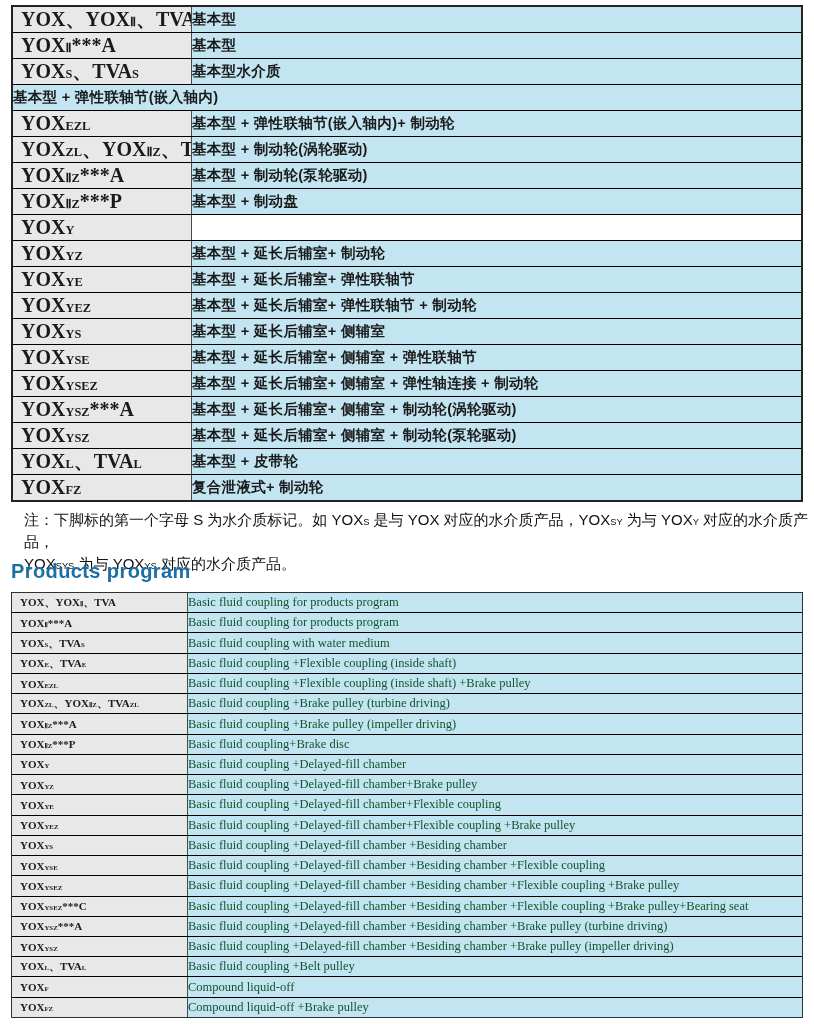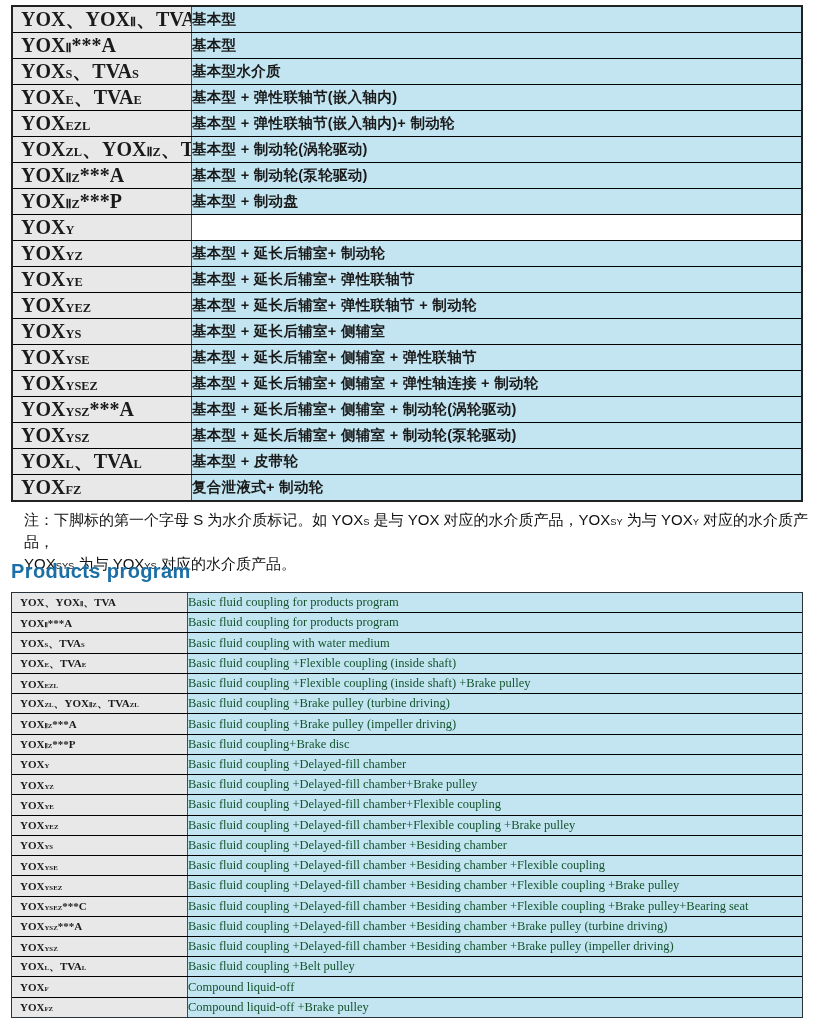--- a/index.html
+++ b/index.html
@@ -59,23 +59,20 @@
       </div>
       <div class="trow">
         <div class="cell cmodel">
           <span class="model-text">YOX<sub class="ss">S</sub>、TVA<sub class="ss">S</sub></span>
         </div>
         <div class="cell cdesc">
           <span class="desc-text">基本型水介质</span>
         </div>
       </div>
       <div class="trow">
-        <div class="cell cmodel">
-          <span class="model-text">YOX<sub class="ss">E</sub>、TVA<sub class="ss">E</sub></span>
-        </div>
         <div class="cell cdesc">
           <span class="desc-text">基本型 + 弹性联轴节(嵌入轴内)</span>
         </div>
       </div>
       <div class="trow">
         <div class="cell cmodel">
           <span class="model-text">YOX<sub class="ss">EZL</sub></span>
         </div>
         <div class="cell cdesc">
           <span class="desc-text">基本型 + 弹性联轴节(嵌入轴内)+ 制动轮</span>

